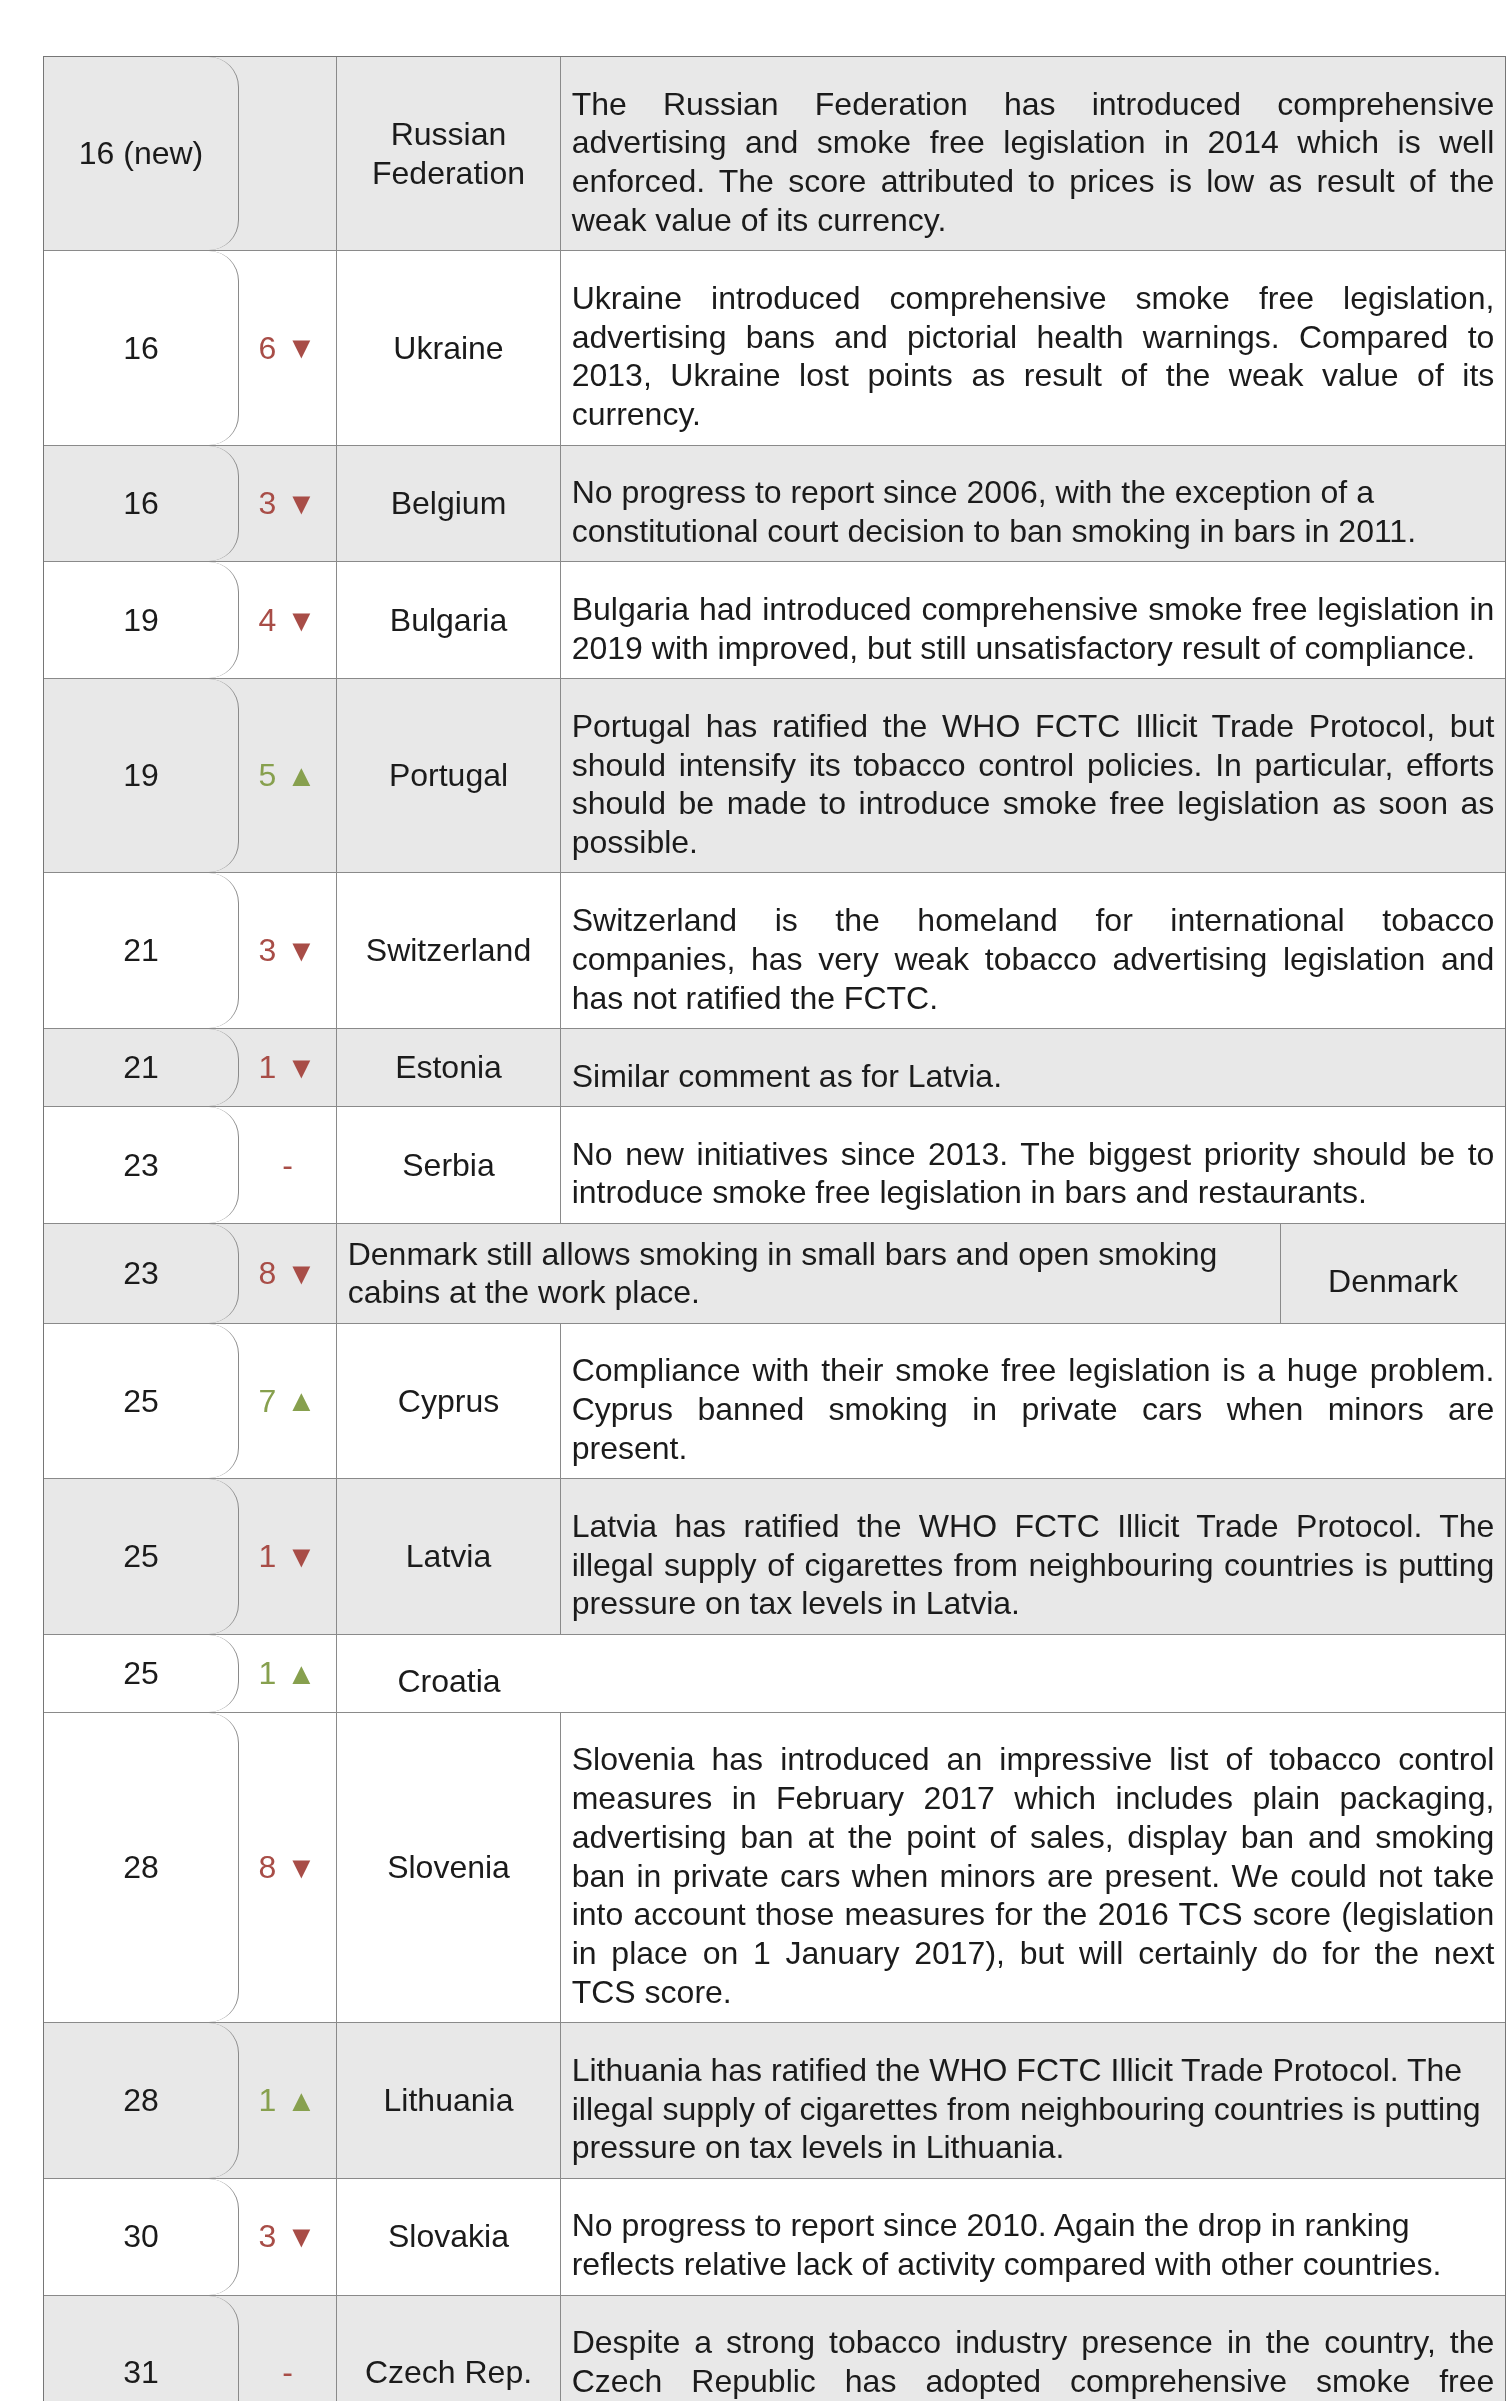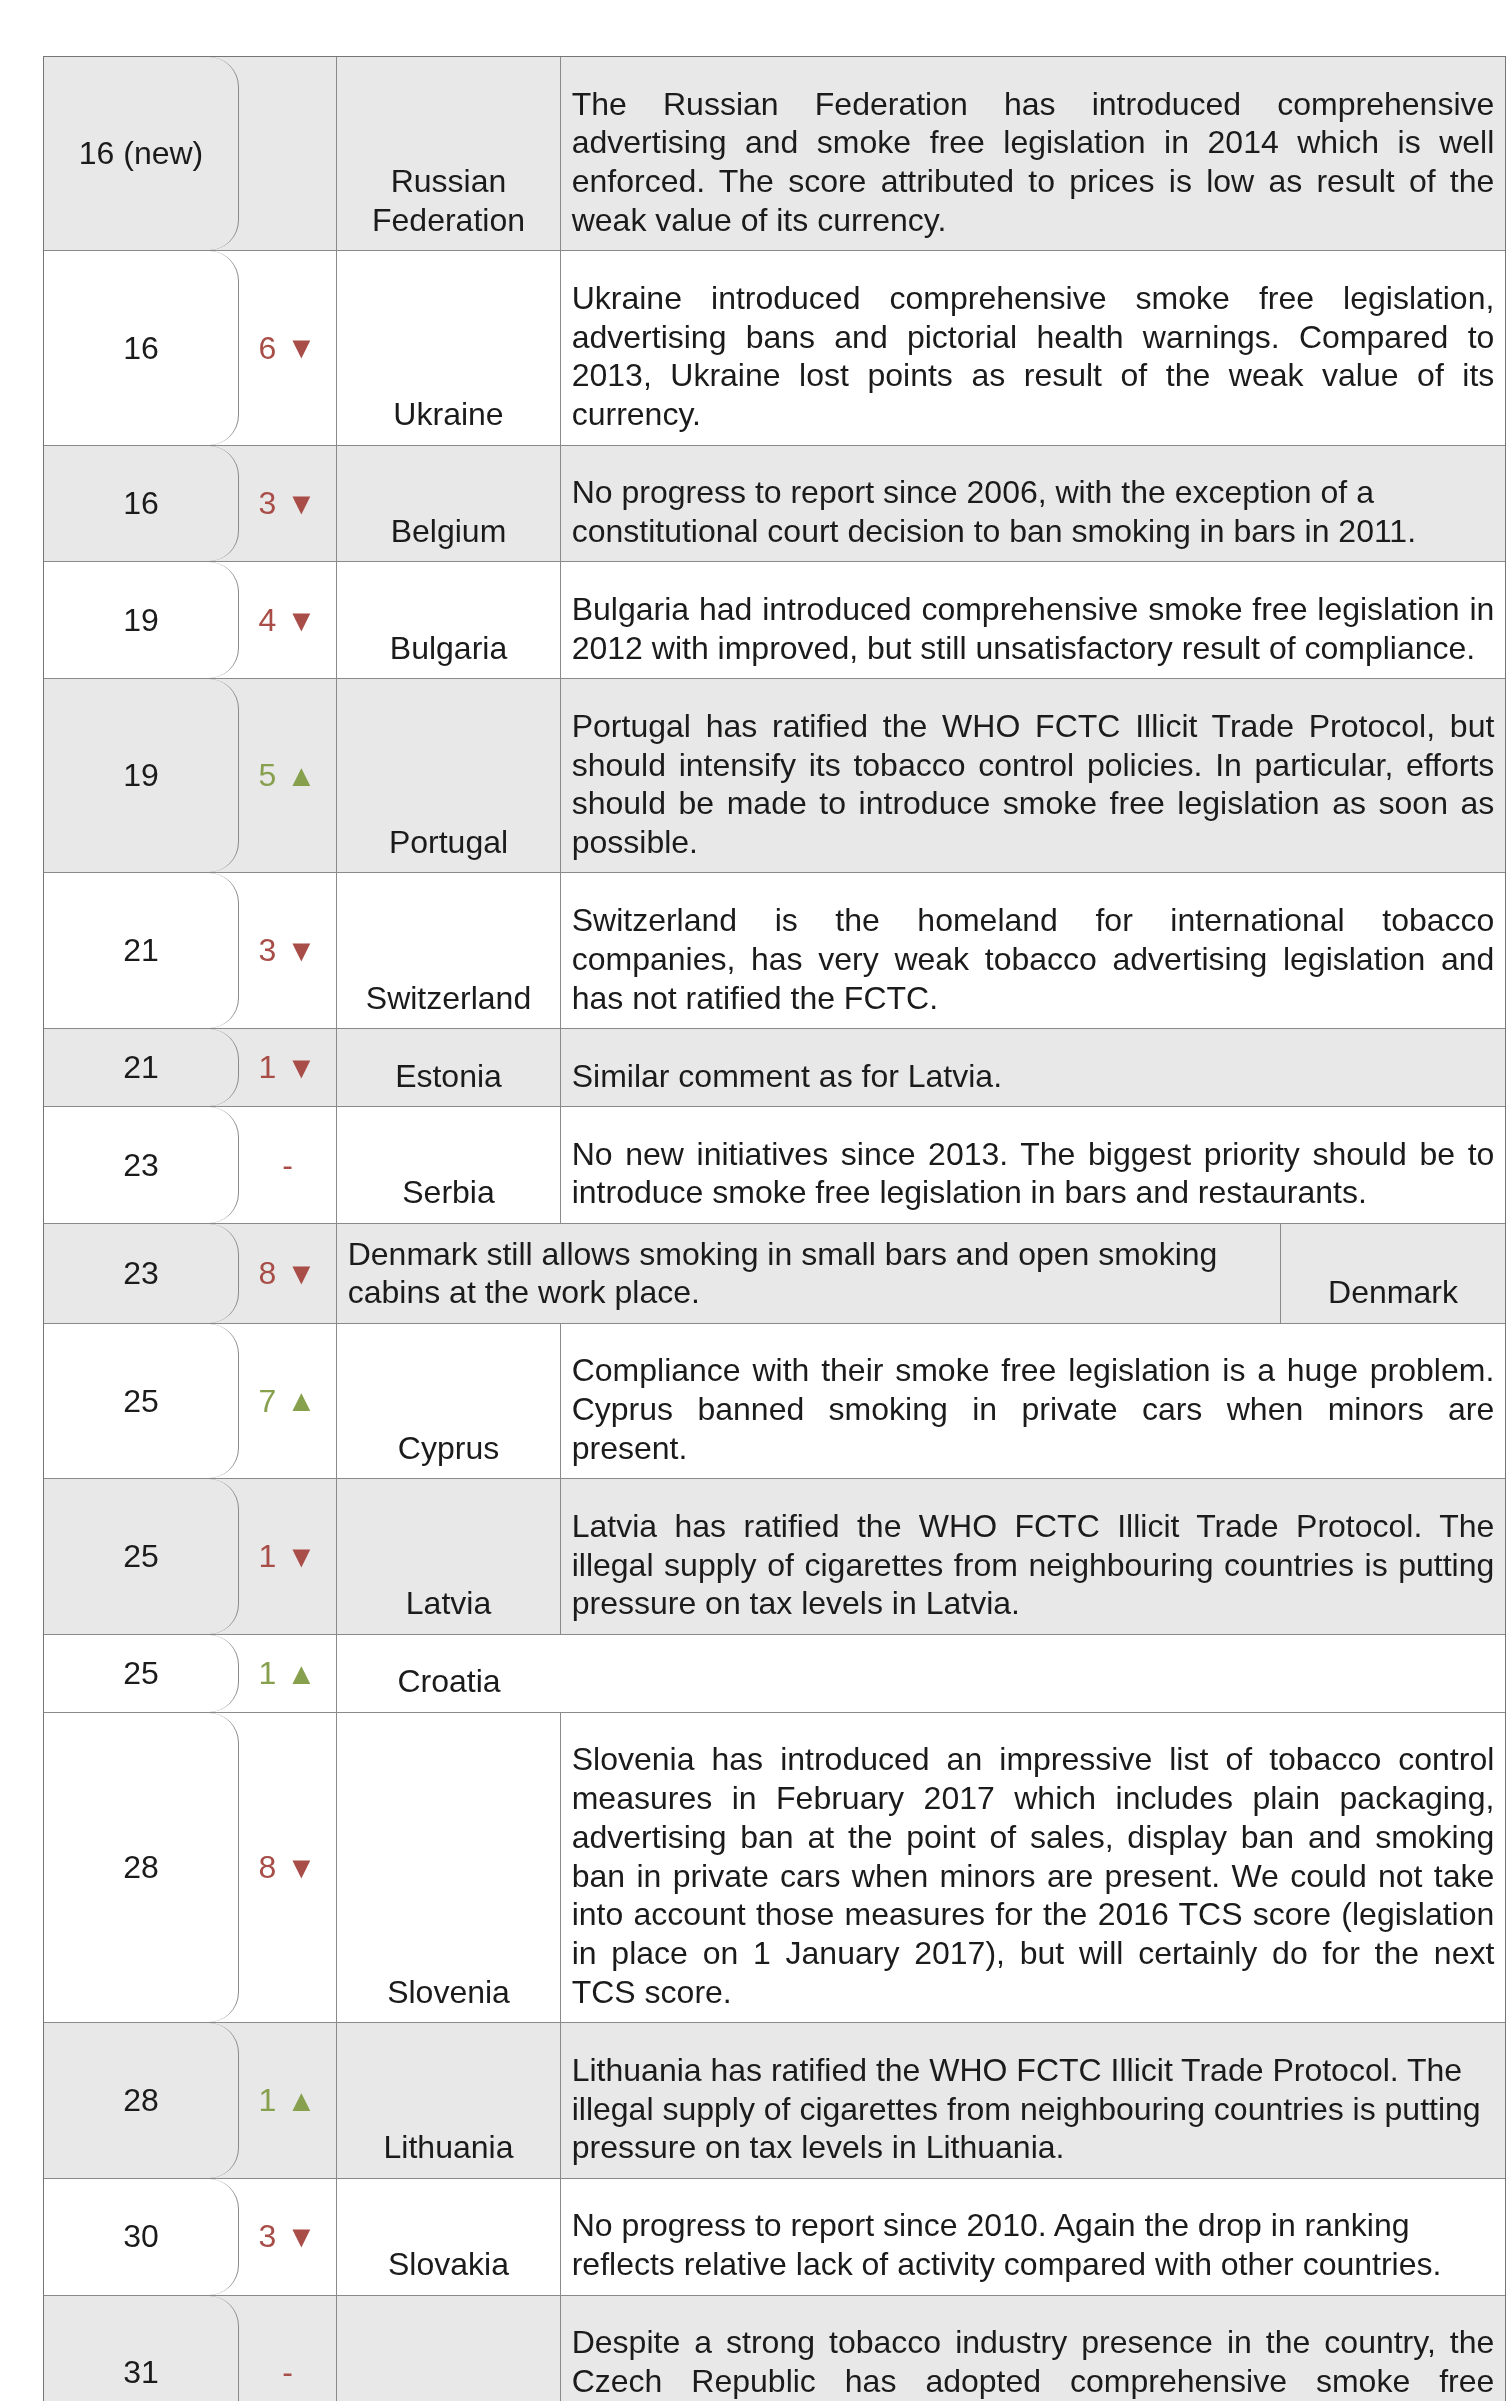--- a/index.html
+++ b/index.html
@@ -37,21 +37,21 @@
     display: flex;
     align-items: center;
     justify-content: center;
     font-size: 32px;
     line-height: 1.21;
     padding: 10.7px 7.6px;
   }
   .cell:last-child { border-right: none; margin-top: 17px; }
   .c-rank    { width: 195px; text-align: center; border-radius: 30px; }
   .c-chg     { width: 98px; text-align: center; white-space: nowrap; }
-  .c-country { width: 224px; text-align: center; align-items: flex-end; }
+  .c-country { width: 224px; text-align: center; }
   .c-comment {
     flex: 1;
     justify-content: flex-start;
     text-align: left;
     padding: 10.7px 10.7px;
   }
   .c-comment .ctext { width: 100%; }
   .c-comment.just .ctext {
     text-align: justify;
     text-justify: inter-word;
@@ -125,21 +125,21 @@
         <span>19</span>
       </div>
     <div class="cell c-chg" data-dir="down">
         <span class="num">4</span>
         <span class="arrow">▼</span>
       </div>
     <div class="cell c-country">
         <span>Bulgaria</span>
       </div>
     <div class="cell c-comment just">
-        <div class="ctext">Bulgaria had introduced comprehensive smoke free legislation in 2012 with improved, but still unsatisfactory result of compliance.</div>
+        <div class="ctext">Bulgaria had introduced comprehensive smoke free legislation in 2019 with improved, but still unsatisfactory result of compliance.</div>
       </div>
   </div>
 
   <div class="row shaded">
     <div class="cell c-rank">
         <span>19</span>
       </div>
     <div class="cell c-chg" data-dir="up">
         <span class="num">5</span>
         <span class="arrow">▲</span>

